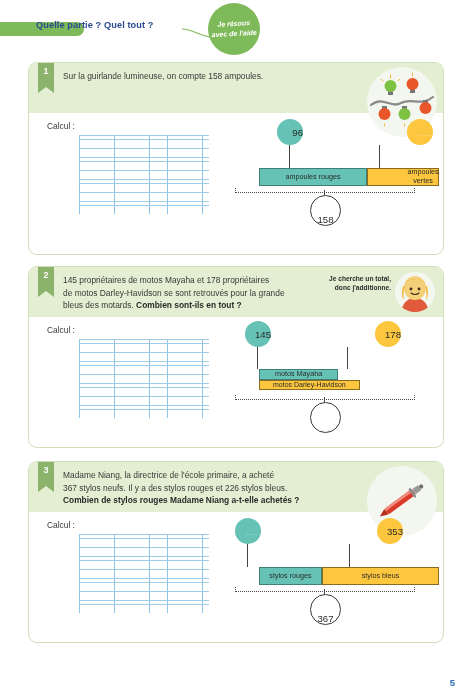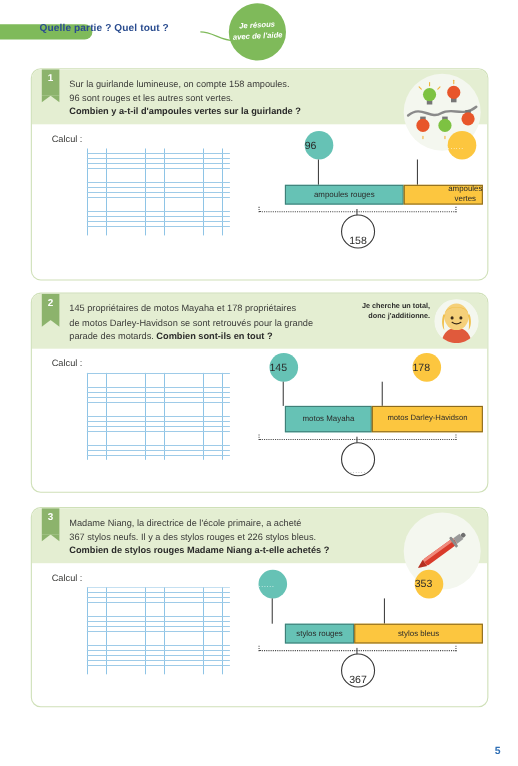--- a/index.html
+++ b/index.html
@@ -146,21 +146,21 @@
   }
   .bm-part.teal{background:#66c2b5;border-color:#3f7f78;}
   .bm-part.gold{background:#fcc63f;border-color:#8a6a1e;}
   .bm-part.two-line{font-size:7px;line-height:8.4px;}
 
   .bm-stem{
     position:absolute;width:1.2px;background:#444;
   }
   .bm-bubble{
     position:absolute;border-radius:50%;
-    display:flex;align-items:center;justify-content:flex-start;
+    display:flex;align-items:center;justify-content:flex-end;
     font-size:9.6px;color:#2b2b2a;
   }
   .bm-bubble.teal{background:#66c2b5;}
   .bm-bubble.gold{background:#fcc63f;margin-left:40px;}
   .bm-bubble .dots{
     font-size:6px;color:#ffffff;letter-spacing:.8px;
     position:relative;top:2px;
   }
 
   
@@ -200,22 +200,21 @@
   <div class="help-bubble">
     <div class="help-bubble-text">Je résous avec de l'aide</div>
   </div>
 </div>
 
 <div class="ex-card" id="ex-1">
   <div class="ex-banner"></div>
   <div class="ex-num-tab">1</div>
   <div class="ex-statement">
     <span>Sur la guirlande lumineuse, on compte 158 ampoules.</span><br>
-    <span>96 sont rouges et les autres sont vertes.</span><br>
-    <span class="q">Combien y a-t-il d'ampoules vertes sur la guirlande ?</span>
+    <br>
   </div>
 
   <div class="ex-illus" id="illus-1">
     <svg viewBox="0 0 70 70" width="70" height="70">
       <path d="M4 38 C 16 28, 24 42, 34 36 C 44 30, 54 40, 66 30" stroke="#8a8a8a" stroke-width="2.2" fill="none" stroke-linecap="round"></path>
       <g>
         <rect x="21" y="24" width="5" height="4" fill="#777"></rect>
         <circle cx="23.5" cy="19" r="6" fill="#7dc242"></circle>
         <rect x="43" y="22" width="5" height="4" fill="#777"></rect>
         <circle cx="45.5" cy="17" r="6" fill="#e8562a"></circle>
@@ -266,21 +265,21 @@
 
   </div>
 </div>
 
 <div class="ex-card" id="ex-2">
   <div class="ex-banner"></div>
   <div class="ex-num-tab">2</div>
   <div class="ex-statement">
     <span>145 propriétaires de motos Mayaha et 178 propriétaires</span><br>
     <span>de motos Darley-Havidson se sont retrouvés pour la grande</span><br>
-    <span>parade des motards.</span>
+    <span>bleus des motards.</span>
     <span class="q">Combien sont-ils en tout ?</span>
   </div>
 
   <div class="think-box">
     <div class="think-text">Je cherche un total, donc j'additionne.</div>
     <div class="think-avatar">
       <svg viewBox="0 0 40 40" width="40" height="40">
         <circle cx="20" cy="20" r="20" fill="#f4f7ef"></circle>
         <path d="M6 40 C 8 29, 14 26, 20 26 C 26 26, 32 29, 34 40 Z" fill="#e05a3c"></path>
         <ellipse cx="20" cy="16" rx="11" ry="12" fill="#f5d07a"></ellipse>
@@ -302,21 +301,21 @@
       <div class="bm-bubble teal" style="left:38px;top:4px;width:26px;height:26px;">
         <span>145</span>
       </div>
       <div class="bm-stem" style="left:50px;top:30px;height:22px;"></div>
 
       <div class="bm-bubble gold" style="left:128px;top:4px;width:26px;height:26px;">
         <span>178</span>
       </div>
       <div class="bm-stem" style="left:140px;top:30px;height:22px;"></div>
 
-      <div class="bm-bar" style="top:52px;height:24px;">
+      <div class="bm-bar" style="top:52px;height:24px;flex-direction:column;">
         <div class="bm-part teal" style="width:44%;">motos Mayaha</div>
         <div class="bm-part gold two-line" style="width:56%;">
           <span>motos Darley-Havidson</span>
         </div>
       </div>
 
       <div class="bm-brace" style="top:78px;"></div>
       <div class="bm-brace-stem" style="top:80px;"></div>
       <div class="bm-total" style="top:85px;">
         <span class="dots">......</span>

